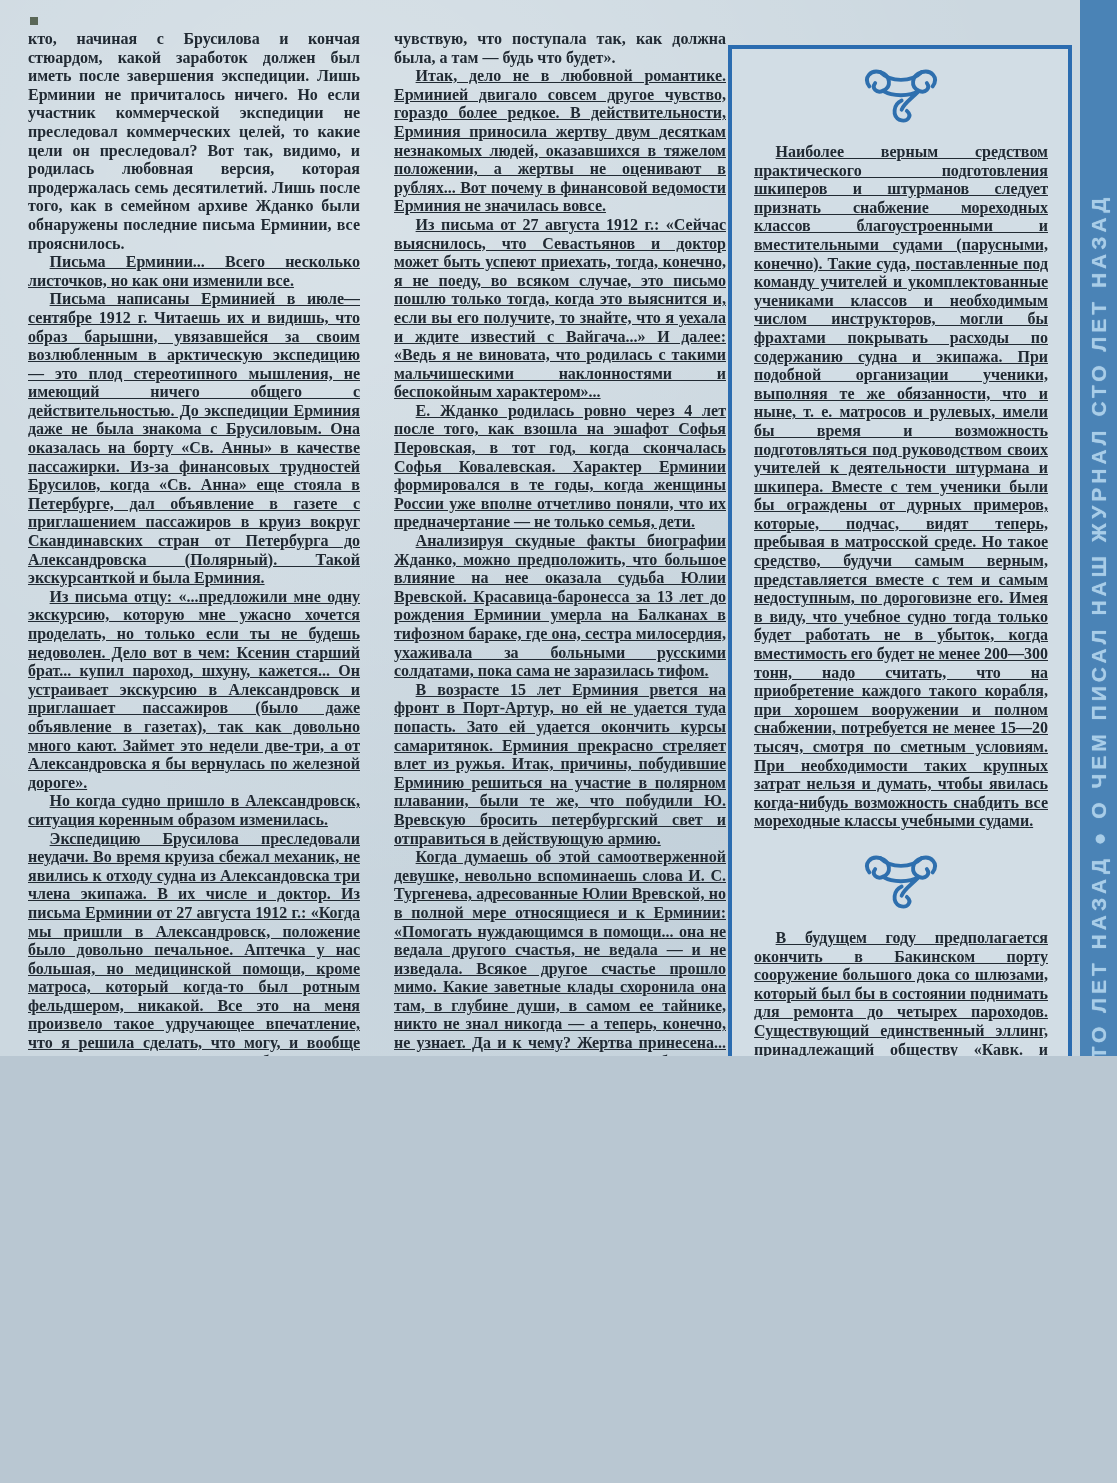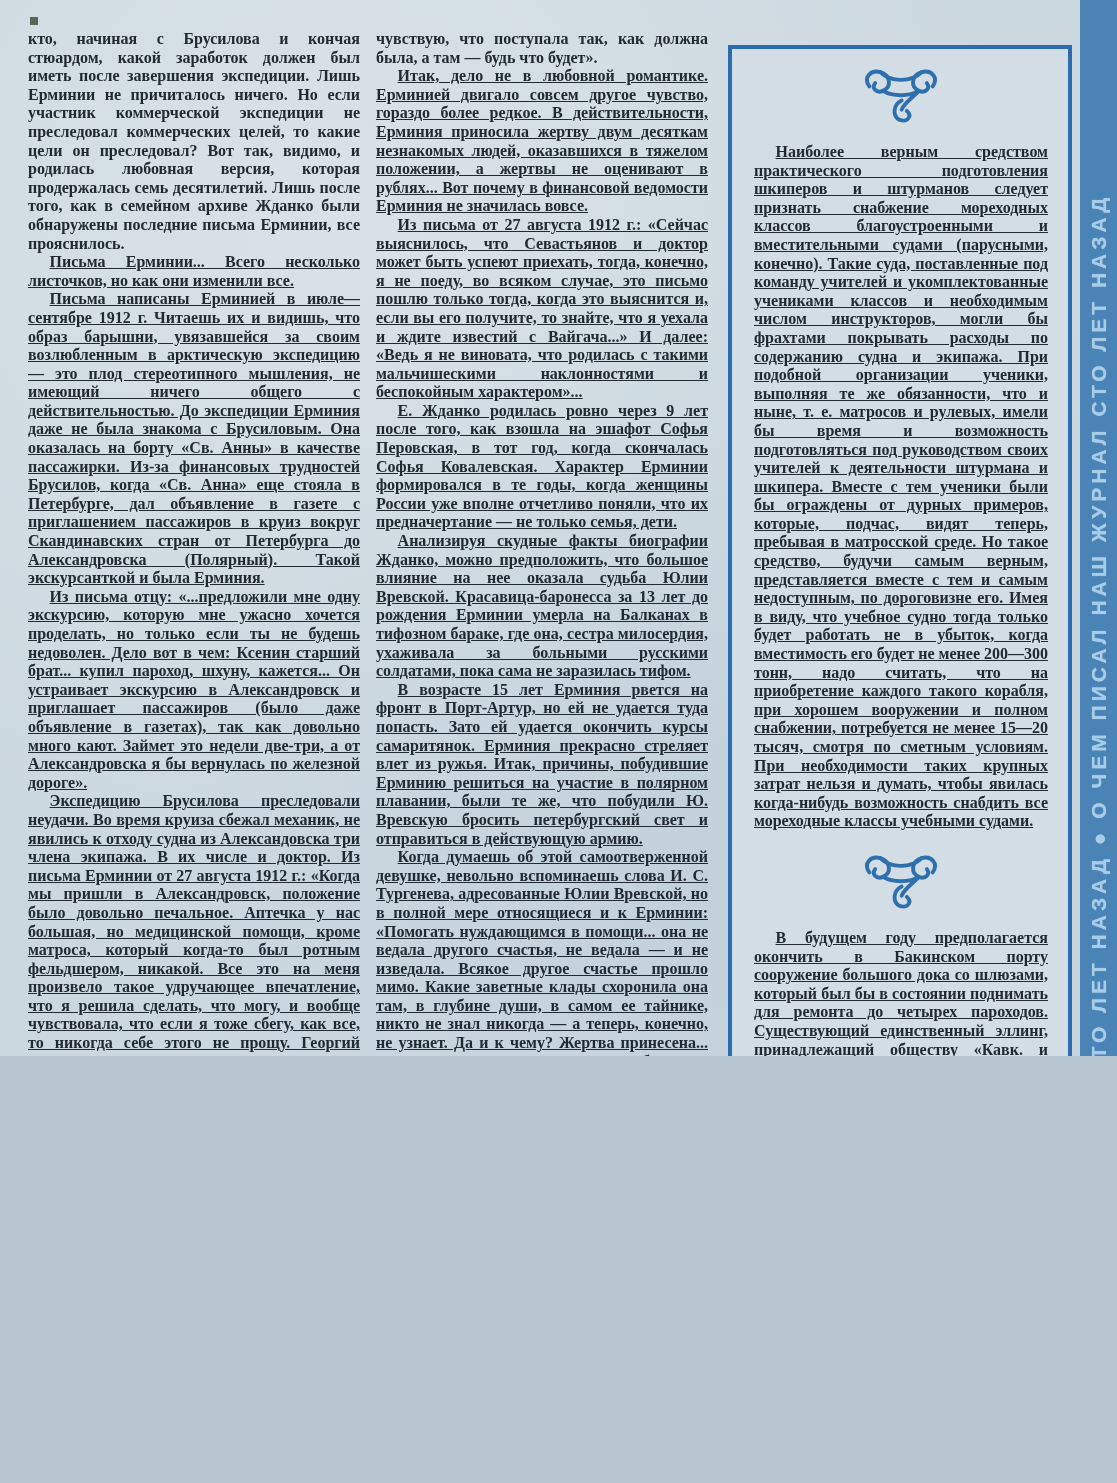--- a/index.html
+++ b/index.html
@@ -18,21 +18,21 @@
 
   .body-text{
     font-weight:bold;font-size:16px;line-height:18.6px;color:#212a33;
     text-align:justify;hyphens:auto;
   }
   .body-text p{margin:0;}
   .body-text p.indent{text-indent:1.35em;text-decoration:underline;}
 
   .col{position:absolute;top:30px;height:1370px;overflow:hidden;}
   .col-1{left:28px;width:332px;}
-  .col-2{left:376px;width:332px;}
+  .col-2{left:394px;width:332px;}
 
   .page-number{
     position:absolute;left:378px;top:1396px;width:332px;
     text-align:center;color:#2a6cb5;
     font-family:"Liberation Serif","DejaVu Serif",serif;
     font-style:italic;font-weight:bold;font-size:47px;line-height:52px;
   }
 
   
   .history-box{position:absolute;left:728px;top:45px;width:344px;height:1363px;background:#d2dde5;}
@@ -70,28 +70,29 @@
 
 <div class="page">
 
   <div class="speck"></div>
 
   <div class="col col-1 body-text">
     <p>кто, начиная с Брусилова и кончая стюардом, какой заработок должен был иметь после завершения экспедиции. Лишь Ерминии не причиталось ничего. Но если участник коммерческой экспедиции не преследовал коммерческих целей, то какие цели он преследовал? Вот так, видимо, и родилась любовная версия, которая продержалась семь десятилетий. Лишь после того, как в семейном архиве Жданко были обнаружены последние письма Ерминии, все прояснилось.</p>
     <p class="indent">Письма Ерминии... Всего несколько листочков, но как они изменили все.</p>
     <p class="indent">Письма написаны Ерминией в июле—сентябре 1912 г. Читаешь их и видишь, что образ барышни, увязавшейся за своим возлюбленным в арктическую экспедицию — это плод стереотипного мышления, не имеющий ничего общего с действительностью. До экспедиции Ерминия даже не была знакома с Брусиловым. Она оказалась на борту «Св. Анны» в качестве пассажирки. Из-за финансовых трудностей Брусилов, когда «Св. Анна» еще стояла в Петербурге, дал объявление в газете с приглашением пассажиров в круиз вокруг Скандинавских стран от Петербурга до Александровска (Полярный). Такой экскурсанткой и была Ерминия.</p>
     <p class="indent">Из письма отцу: «...предложили мне одну экскурсию, которую мне ужасно хочется проделать, но только если ты не будешь недоволен. Дело вот в чем: Ксенин старший брат... купил пароход, шхуну, кажется... Он устраивает экскурсию в Александровск и приглашает пассажиров (было даже объявление в газетах), так как довольно много кают. Займет это недели две-три, а от Александровска я бы вернулась по железной дороге».</p>
+    <p class="indent">Но когда судно пришло в Александровск, ситуация коренным образом изменилась.</p>
     <p class="indent">Экспедицию Брусилова преследовали неудачи. Во время круиза сбежал механик, не явились к отходу судна из Александовска три члена экипажа. В их числе и доктор. Из письма Ерминии от 27 августа 1912 г.: «Когда мы пришли в Александровск, положение было довольно печальное. Аптечка у нас большая, но медицинской помощи, кроме матроса, который когда-то был ротным фельдшером, никакой. Все это на меня произвело такое удручающее впечатление, что я решила сделать, что могу, и вообще чувствовала, что если я тоже сбегу, как все, то никогда себе этого не прощу. Георгий Львович сначала, конечно, и слышать не хотел об этом, хотя, когда я приступила с решительным вопросом, могу я быть полезной или нет, сознался, что могу... Я лично</p>
   </div>
 
   <div class="col col-2 body-text">
     <p>чувствую, что поступала так, как должна была, а там — будь что будет».</p>
     <p class="indent">Итак, дело не в любовной романтике. Ерминией двигало совсем другое чувство, гораздо более редкое. В действительности, Ерминия приносила жертву двум десяткам незнакомых людей, оказавшихся в тяжелом положении, а жертвы не оценивают в рублях... Вот почему в финансовой ведомости Ерминия не значилась вовсе.</p>
     <p class="indent">Из письма от 27 августа 1912 г.: «Сейчас выяснилось, что Севастьянов и доктор может быть успеют приехать, тогда, конечно, я не поеду, во всяком случае, это письмо пошлю только тогда, когда это выяснится и, если вы его получите, то знайте, что я уехала и ждите известий с Вайгача...» И далее: «Ведь я не виновата, что родилась с такими мальчишескими наклонностями и беспокойным характером»...</p>
-    <p class="indent">Е. Жданко родилась ровно через 9 лет после того, как взошла на эшафот Софья Перовская, в тот год, когда скончалась Софья Ковалевская. Характер Ерминии формировался в те годы, когда женщины России уже вполне отчетливо поняли, что их предначертание — не только семья, дети.</p>
+    <p class="indent">Е. Жданко родилась ровно через 4 лет после того, как взошла на эшафот Софья Перовская, в тот год, когда скончалась Софья Ковалевская. Характер Ерминии формировался в те годы, когда женщины России уже вполне отчетливо поняли, что их предначертание — не только семья, дети.</p>
     <p class="indent">Анализируя скудные факты биографии Жданко, можно предположить, что большое влияние на нее оказала судьба Юлии Вревской. Красавица-баронесса за 13 лет до рождения Ерминии умерла на Балканах в тифозном бараке, где она, сестра милосердия, ухаживала за больными русскими солдатами, пока сама не заразилась тифом.</p>
     <p class="indent">В возрасте 15 лет Ерминия рвется на фронт в Порт-Артур, но ей не удается туда попасть. Зато ей удается окончить курсы самаритянок. Ерминия прекрасно стреляет влет из ружья. Итак, причины, побудившие Ерминию решиться на участие в полярном плавании, были те же, что побудили Ю. Вревскую бросить петербургский свет и отправиться в действующую армию.</p>
     <p class="indent">Когда думаешь об этой самоотверженной девушке, невольно вспоминаешь слова И. С. Тургенева, адресованные Юлии Вревской, но в полной мере относящиеся и к Ерминии: «Помогать нуждающимся в помощи... она не ведала другого счастья, не ведала — и не изведала. Всякое другое счастье прошло мимо. Какие заветные клады схоронила она там, в глубине души, в самом ее тайнике, никто не знал никогда — а теперь, конечно, не узнает. Да и к чему? Жертва принесена... дело сделано. Пусть же не оскорбится ее милая тень этим поздним цветком, который я осмеливаюсь возложить на ее могилу».</p>
   </div>
 
 
   <div class="history-box">
     <div class="hb-border hb-top"></div>
     <div class="hb-border hb-right"></div>
     <div class="hb-border hb-left"></div>

